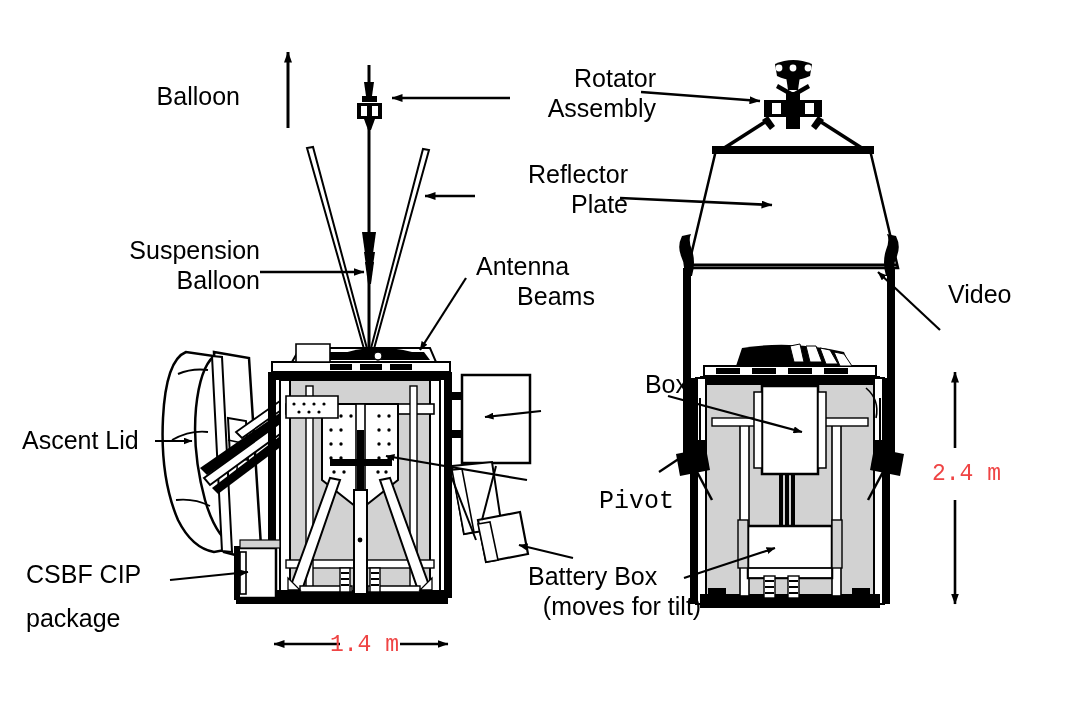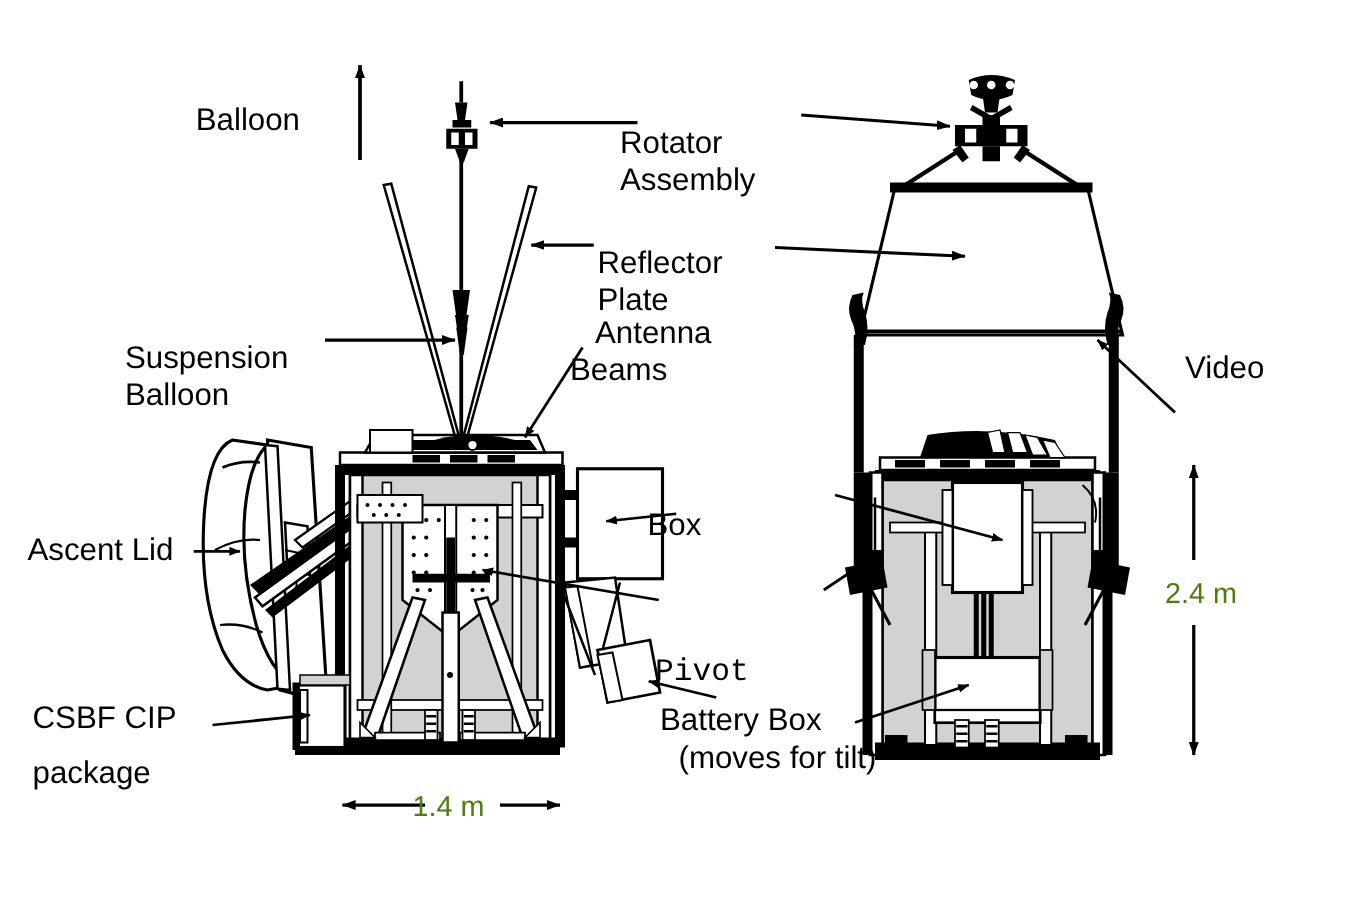--- a/index.html
+++ b/index.html
@@ -13,26 +13,26 @@
   #stage svg{position:absolute;top:0;left:0;width:1080px;height:720px;}
   .lbl{
     position:absolute;
     color:#000;
     font-family:"Liberation Sans", sans-serif;
     font-size:25px;
     line-height:1.18;
     white-space:pre;
     letter-spacing:0px;
   }
-  .lbl.c{text-align:left;margin-top:36px;}
+  .lbl.c{text-align:right;}
   .lbl.r{text-align:right;}
   .dim{
     position:absolute;
-    color:#4d7c0f;
-    font-family:Liberation Sans, sans-serif;
+    color:#ef4444;
+    font-family:Liberation Mono, monospace;
     font-size:23px;
     white-space:pre;
   }
 </style>
 </head>
 <body>
 
 <div id="stage">
 
 <svg viewBox="0 0 1080 720" xmlns="http://www.w3.org/2000/svg">
@@ -342,21 +342,21 @@
 <div class="lbl c" style="left:496px;top:64px;width:160px;">Rotator</div>
 <div class="lbl c" style="left:478px;top:160px;width:150px;">Reflector</div>
 
 <div class="lbl c" style="left:496px;top:94px;width:160px;">Assembly</div>
 <div class="lbl c" style="left:478px;top:190px;width:150px;">Plate</div>
 
 <div class="lbl c" style="left:100px;top:236px;width:160px;">Suspension</div>
 <div class="lbl c" style="left:100px;top:266px;width:160px;">Balloon</div>
 
 <div class="lbl" style="left:476px;top:252px;width:160px;">Antenna</div>
-<div class="lbl" style="left:456px;top:282px;width:160px;">Beams</div>
+<div class="lbl" style="left:476px;top:282px;width:160px;text-align:center;">Beams</div>
 
 <div class="lbl" style="left:948px;top:280px;width:130px;">Video</div>
 
 <div class="lbl c" style="left:518px;top:370px;width:170px;">Box</div>
 
 <div class="lbl c" style="left:524px;top:487px;width:150px;font-family:Liberation Mono, monospace;">Pivot</div>
 
 <div class="lbl" style="left:22px;top:426px;width:160px;">Ascent Lid</div>
 
 <div class="lbl" style="left:26px;top:560px;width:180px;">CSBF CIP</div>

